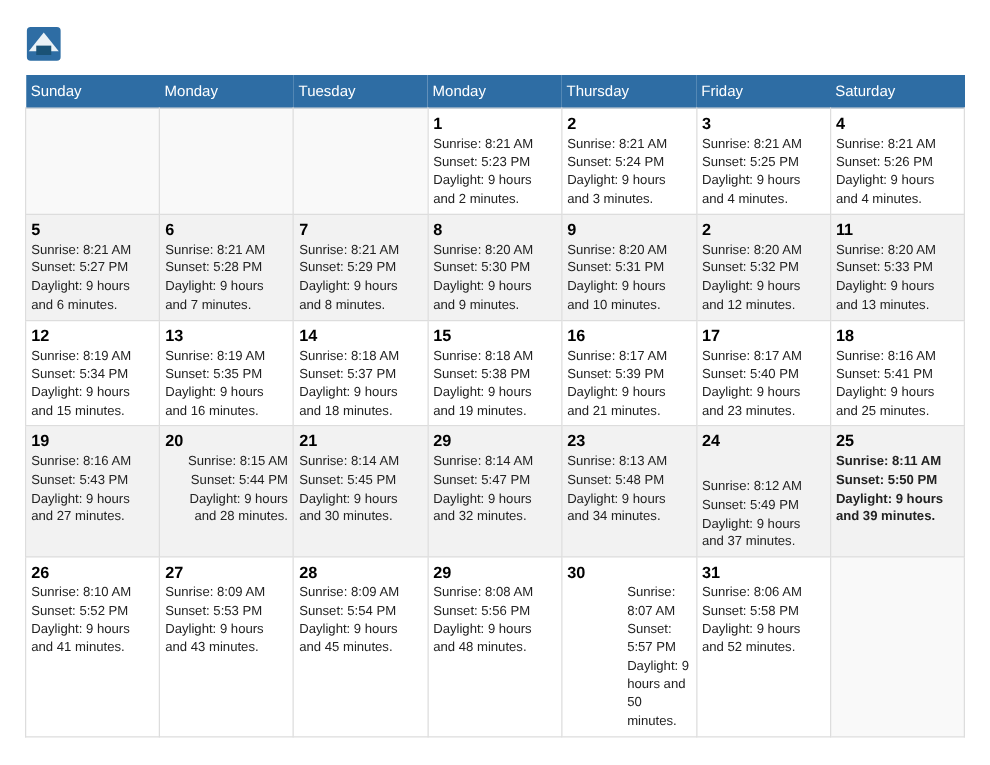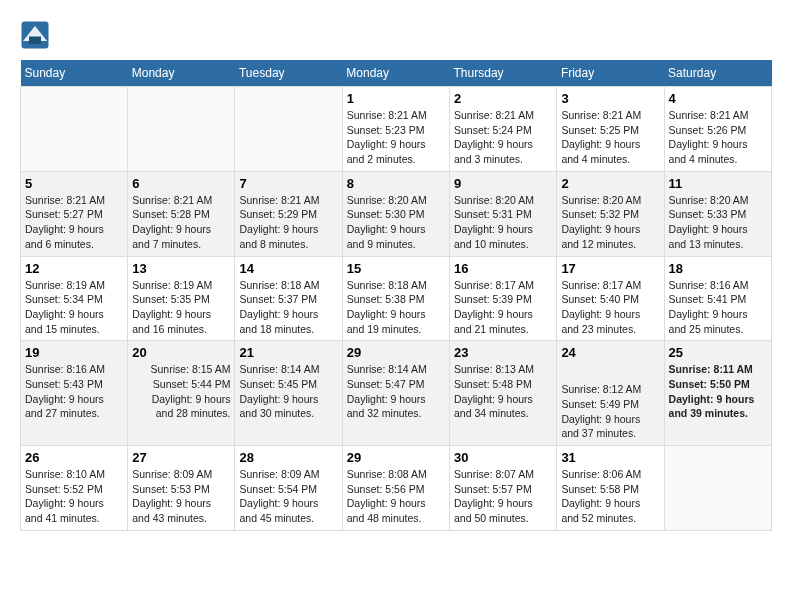--- a/index.html
+++ b/index.html
@@ -300,21 +300,21 @@
 Daylight: 9 hours and 45 minutes.</div>
         </td>
         <td>
           <div class="day-num">29</div>
           <div class="day-detail" style="white-space: pre-line;">Sunrise: 8:08 AM
 Sunset: 5:56 PM
 Daylight: 9 hours and 48 minutes.</div>
         </td>
         <td>
           <div class="day-num">30</div>
-          <div class="day-detail" style="white-space: pre-line;">Sunrise: 8:07 AM
+          <div class="day-detail" style="white-space: pre-line; margin-left: 48px;">Sunrise: 8:07 AM
 Sunset: 5:57 PM
 Daylight: 9 hours and 50 minutes.</div>
         </td>
         <td>
           <div class="day-num">31</div>
           <div class="day-detail" style="white-space: pre-line;">Sunrise: 8:06 AM
 Sunset: 5:58 PM
 Daylight: 9 hours and 52 minutes.</div>
         </td>
         <td class="empty"></td>

